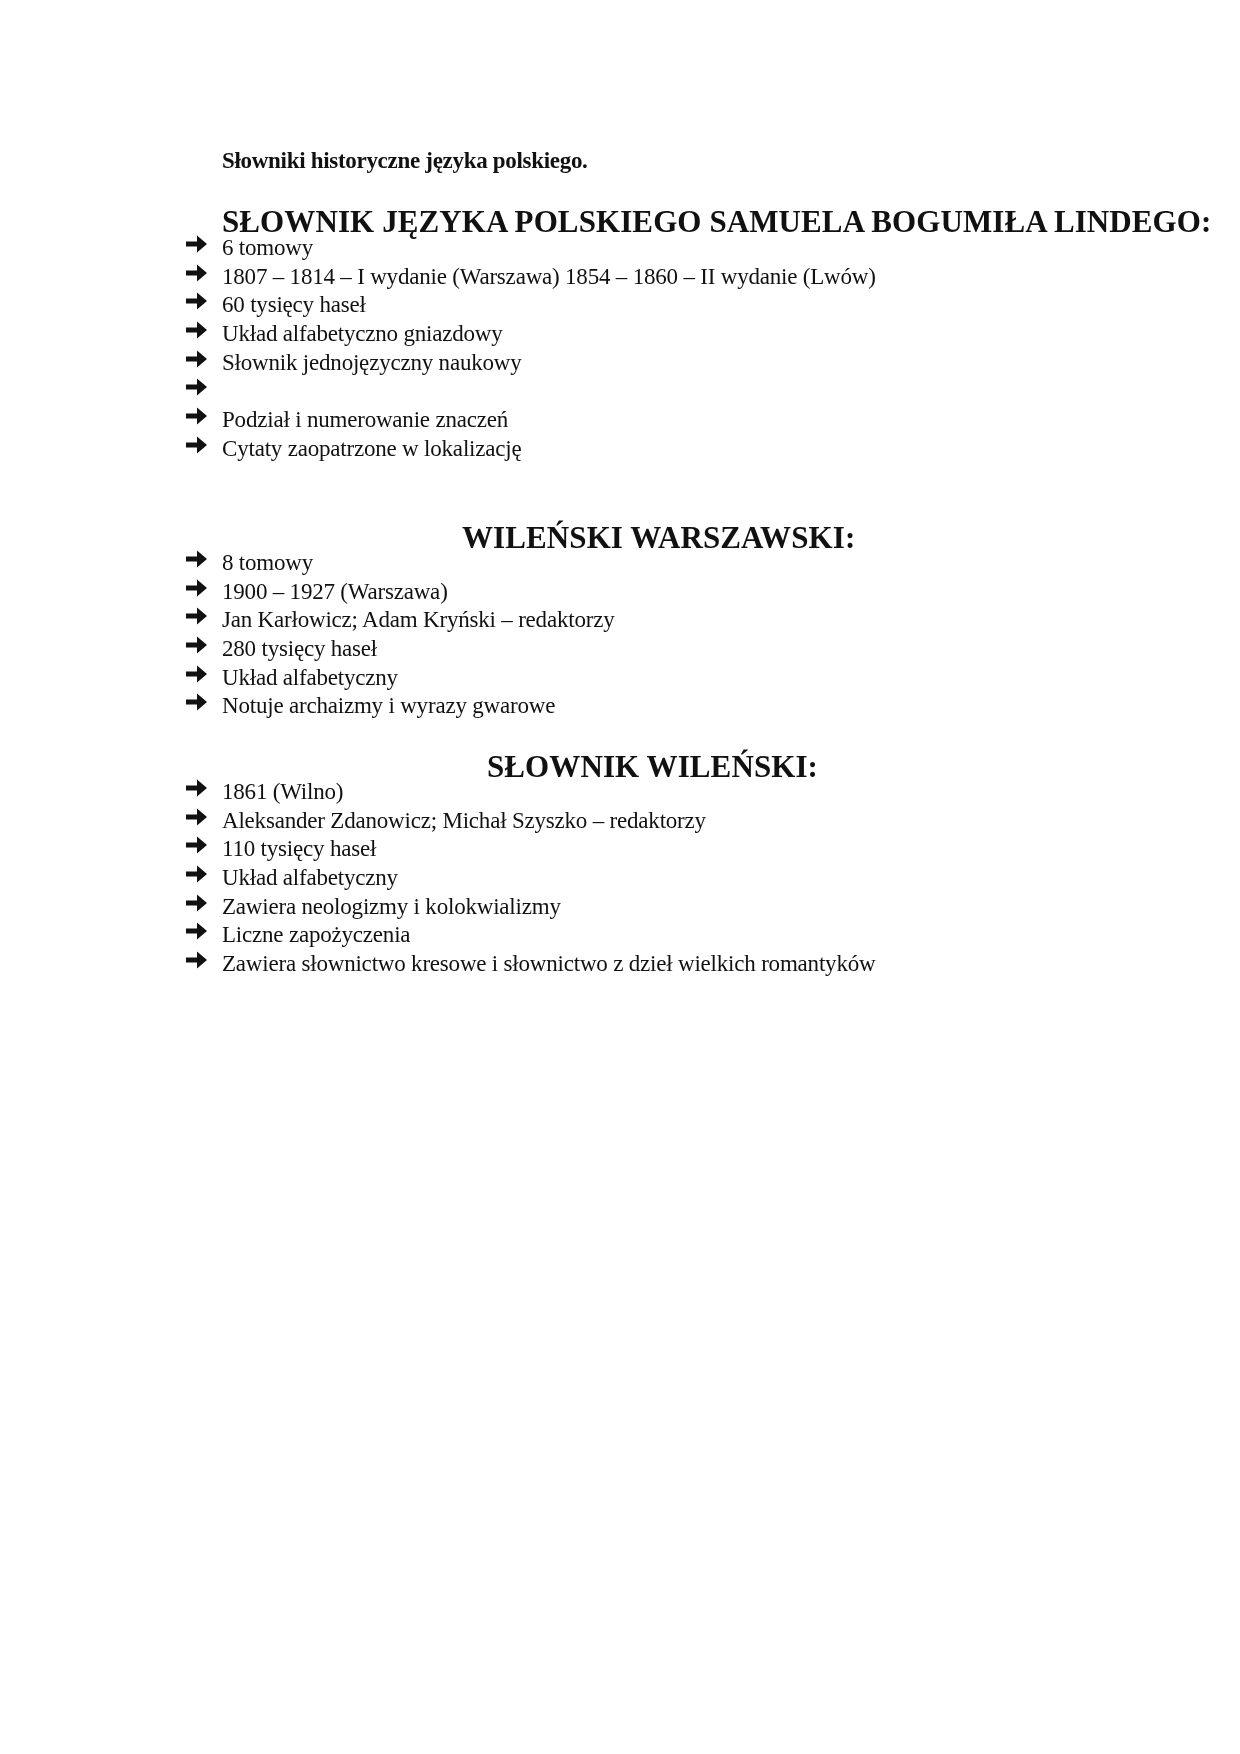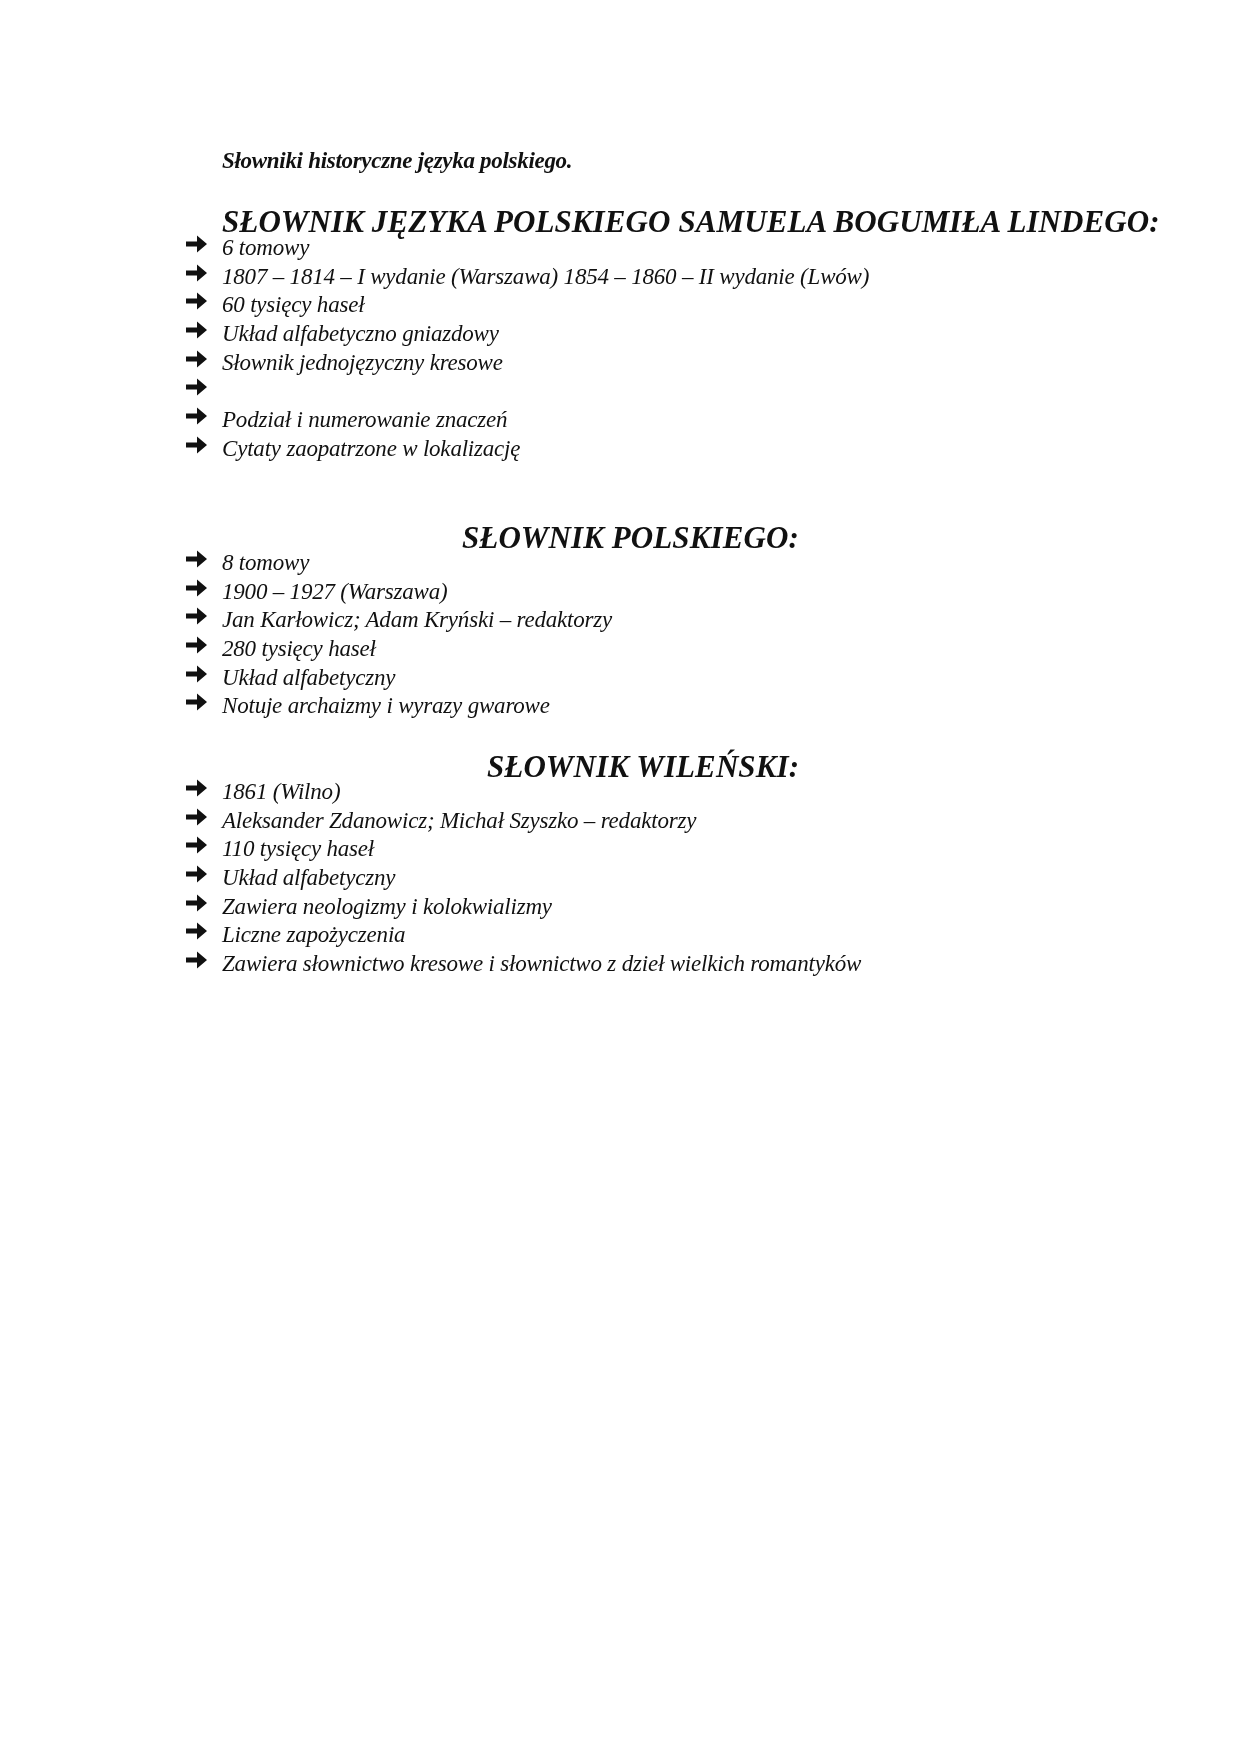--- a/index.html
+++ b/index.html
@@ -14,21 +14,20 @@
       overflow: hidden;
       font-family: "Liberation Serif", "DejaVu Serif", serif;
       color: #111111;
     }
     .page {
       position: absolute;
       left: 0;
       top: 0;
       width: 1240px;
       height: 1754px;
-      font-style: italic;
     }
     .doc-title {
       position: absolute;
       left: 222px;
       top: 148px;
       font-size: 23px;
       font-weight: bold;
       letter-spacing: -0.3px;
       white-space: nowrap;
     }
@@ -106,21 +105,21 @@
           </svg>
         </span>
         <span class="item-text">Układ alfabetyczno gniazdowy</span>
       </li>
     <li class="bullet-item">
         <span class="arrow-icon">
           <svg width="22" height="20" viewBox="0 0 22 20">
             <path d="M0 7.5 H11 V1.5 L21 10 L11 18.5 V12.5 H0 Z" fill="#111"></path>
           </svg>
         </span>
-        <span class="item-text">Słownik jednojęzyczny kresowe</span>
+        <span class="item-text">Słownik jednojęzyczny naukowy</span>
       </li>
     <li class="bullet-item">
         <span class="arrow-icon">
           <svg width="22" height="20" viewBox="0 0 22 20">
             <path d="M0 7.5 H11 V1.5 L21 10 L11 18.5 V12.5 H0 Z" fill="#111"></path>
           </svg>
         </span>
       </li>
     <li class="bullet-item">
         <span class="arrow-icon">
@@ -133,21 +132,21 @@
     <li class="bullet-item">
         <span class="arrow-icon">
           <svg width="22" height="20" viewBox="0 0 22 20">
             <path d="M0 7.5 H11 V1.5 L21 10 L11 18.5 V12.5 H0 Z" fill="#111"></path>
           </svg>
         </span>
         <span class="item-text">Cytaty zaopatrzone w lokalizację</span>
       </li>
   </ul>
 
-  <div class="section-heading" style="left:462px; top:520px;">SŁOWNIK POLSKIEGO:</div>
+  <div class="section-heading" style="left:462px; top:520px;">WILEŃSKI WARSZAWSKI:</div>
   <ul class="bullet-list" style="top:549px;">
     <li class="bullet-item">
         <span class="arrow-icon">
           <svg width="22" height="20" viewBox="0 0 22 20">
             <path d="M0 7.5 H11 V1.5 L21 10 L11 18.5 V12.5 H0 Z" fill="#111"></path>
           </svg>
         </span>
         <span class="item-text">8 tomowy</span>
       </li>
     <li class="bullet-item">

